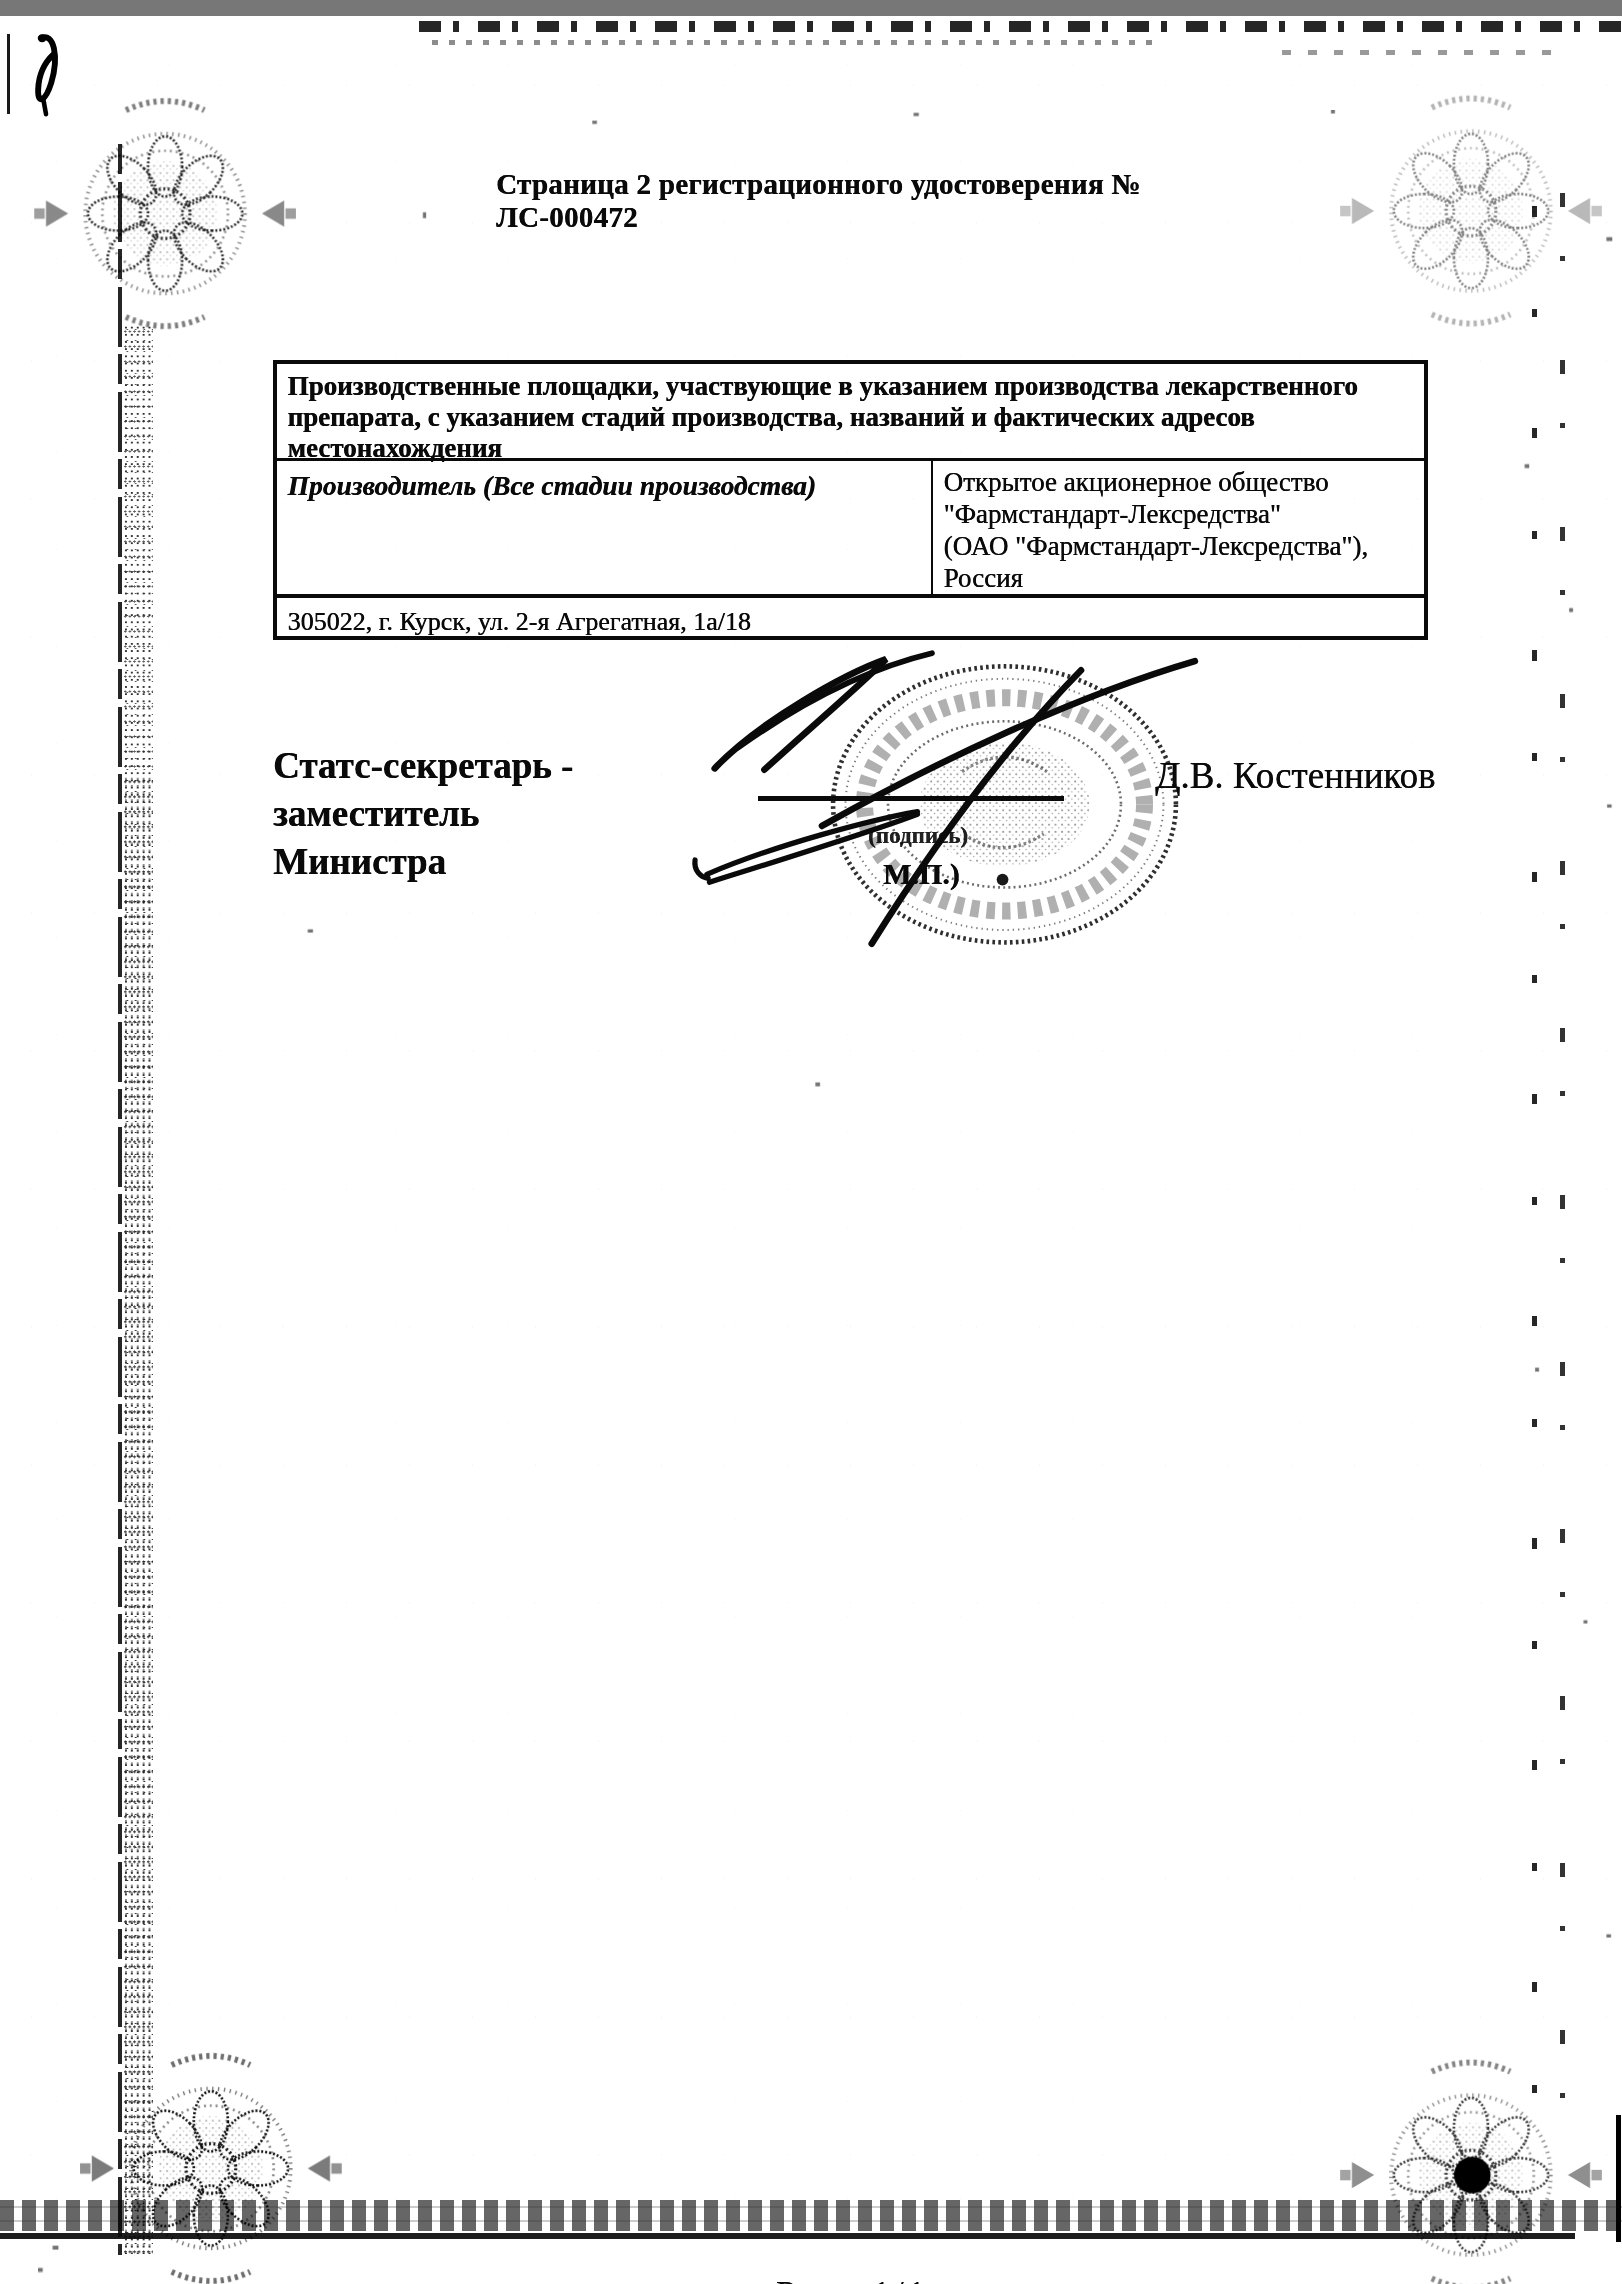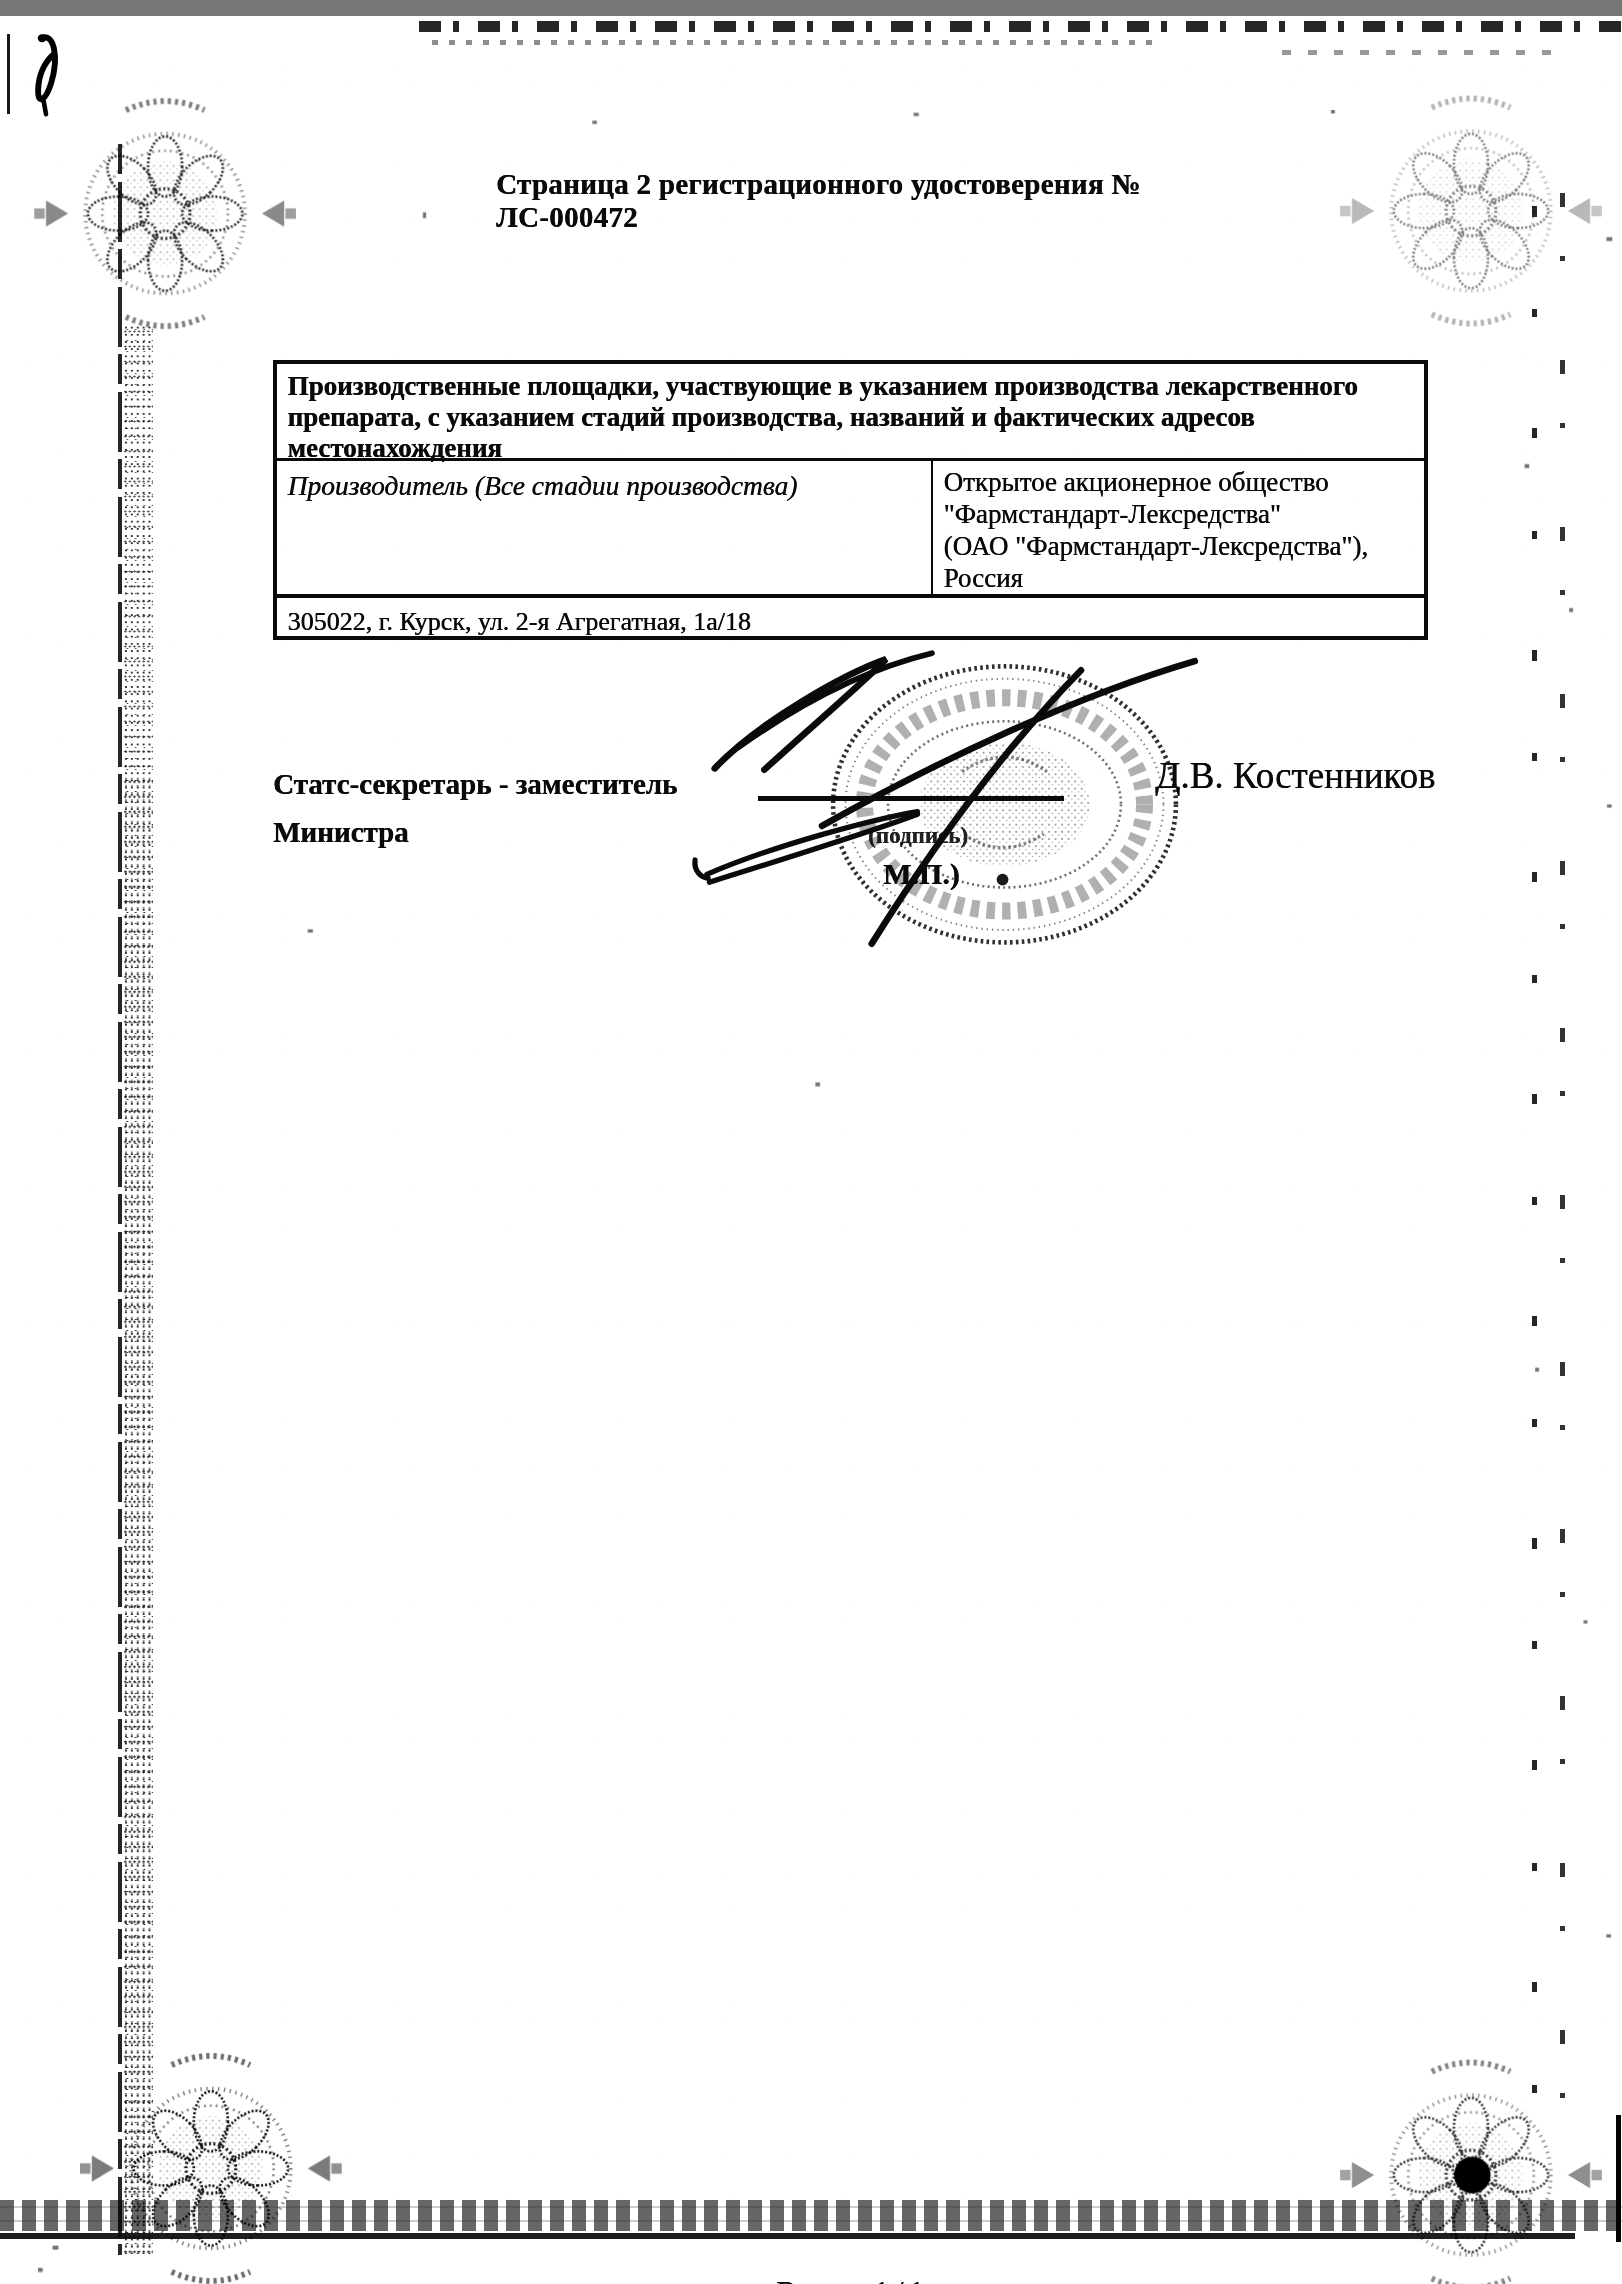--- a/index.html
+++ b/index.html
@@ -41,26 +41,26 @@
     background:repeating-linear-gradient(to bottom,#000 0 14.4px,transparent 14.4px 63px,#000 63px 68px,transparent 68px 167px);}
   .edge-tick-left{position:absolute;left:6.5px;top:18.3px;width:3.9px;height:80px;background:#000;opacity:.9;}
   
   .doc-header{position:absolute;left:496px;top:152px;width:785px;font-size:29px;font-weight:700;letter-spacing:0.3px;}
   
   .doc-table{position:absolute;left:273px;top:344px;width:1155px;border:4.6px solid #0a0a0a;box-sizing:border-box;}
   .t-header{border-bottom:3.9px solid #0a0a0a;padding:6.5px 9.2px 5.2px 10.5px;height:97px;box-sizing:border-box;
     font-size:27px;font-weight:700;line-height:31px;}
   .t-row2{display:flex;border-bottom:4.6px solid #0a0a0a;height:137px;box-sizing:border-box;}
   .t-cell-label{width:654px;box-sizing:border-box;padding:9.2px 6.5px 0 10.5px;
-    font-size:27.5px;font-style:italic;font-weight:400;}
+    font-size:27.5px;font-style:italic;font-weight:700;}
   .t-cell-value{flex:1;box-sizing:border-box;border-left:2.6px solid #0a0a0a;padding:5.2px 5.2px 0 10.5px;
     font-size:27px;line-height:32px;}
   .t-row3{height:38px;box-sizing:border-box;padding:9.2px 6.5px 0 10.5px;font-size:26px;}
   
-  .sig-title{position:absolute;left:273px;top:744px;width:458px;font-size:29px;font-weight:700;line-height:48px;}
+  .sig-title{position:absolute;left:273px;top:726px;width:458px;font-size:37px;font-weight:700;line-height:48px;}
   .sig-line{position:absolute;left:758px;top:780px;width:306px;height:4.6px;background:#0a0a0a;}
   .sig-caption{position:absolute;left:868px;top:807px;font-size:23px;font-weight:700;opacity:.9;}
   .sig-seal-note{position:absolute;left:883px;top:841px;font-size:30px;font-weight:700;}
   .sig-name{position:absolute;left:1155px;top:738px;font-size:37px;font-weight:400;}
   
   .page-footer{position:absolute;left:776px;top:2259px;font-size:35px;letter-spacing:3.9px;}
   .svg-layer{position:absolute;left:0;top:0;pointer-events:none;}
 </style>
 </head>
 <body>

